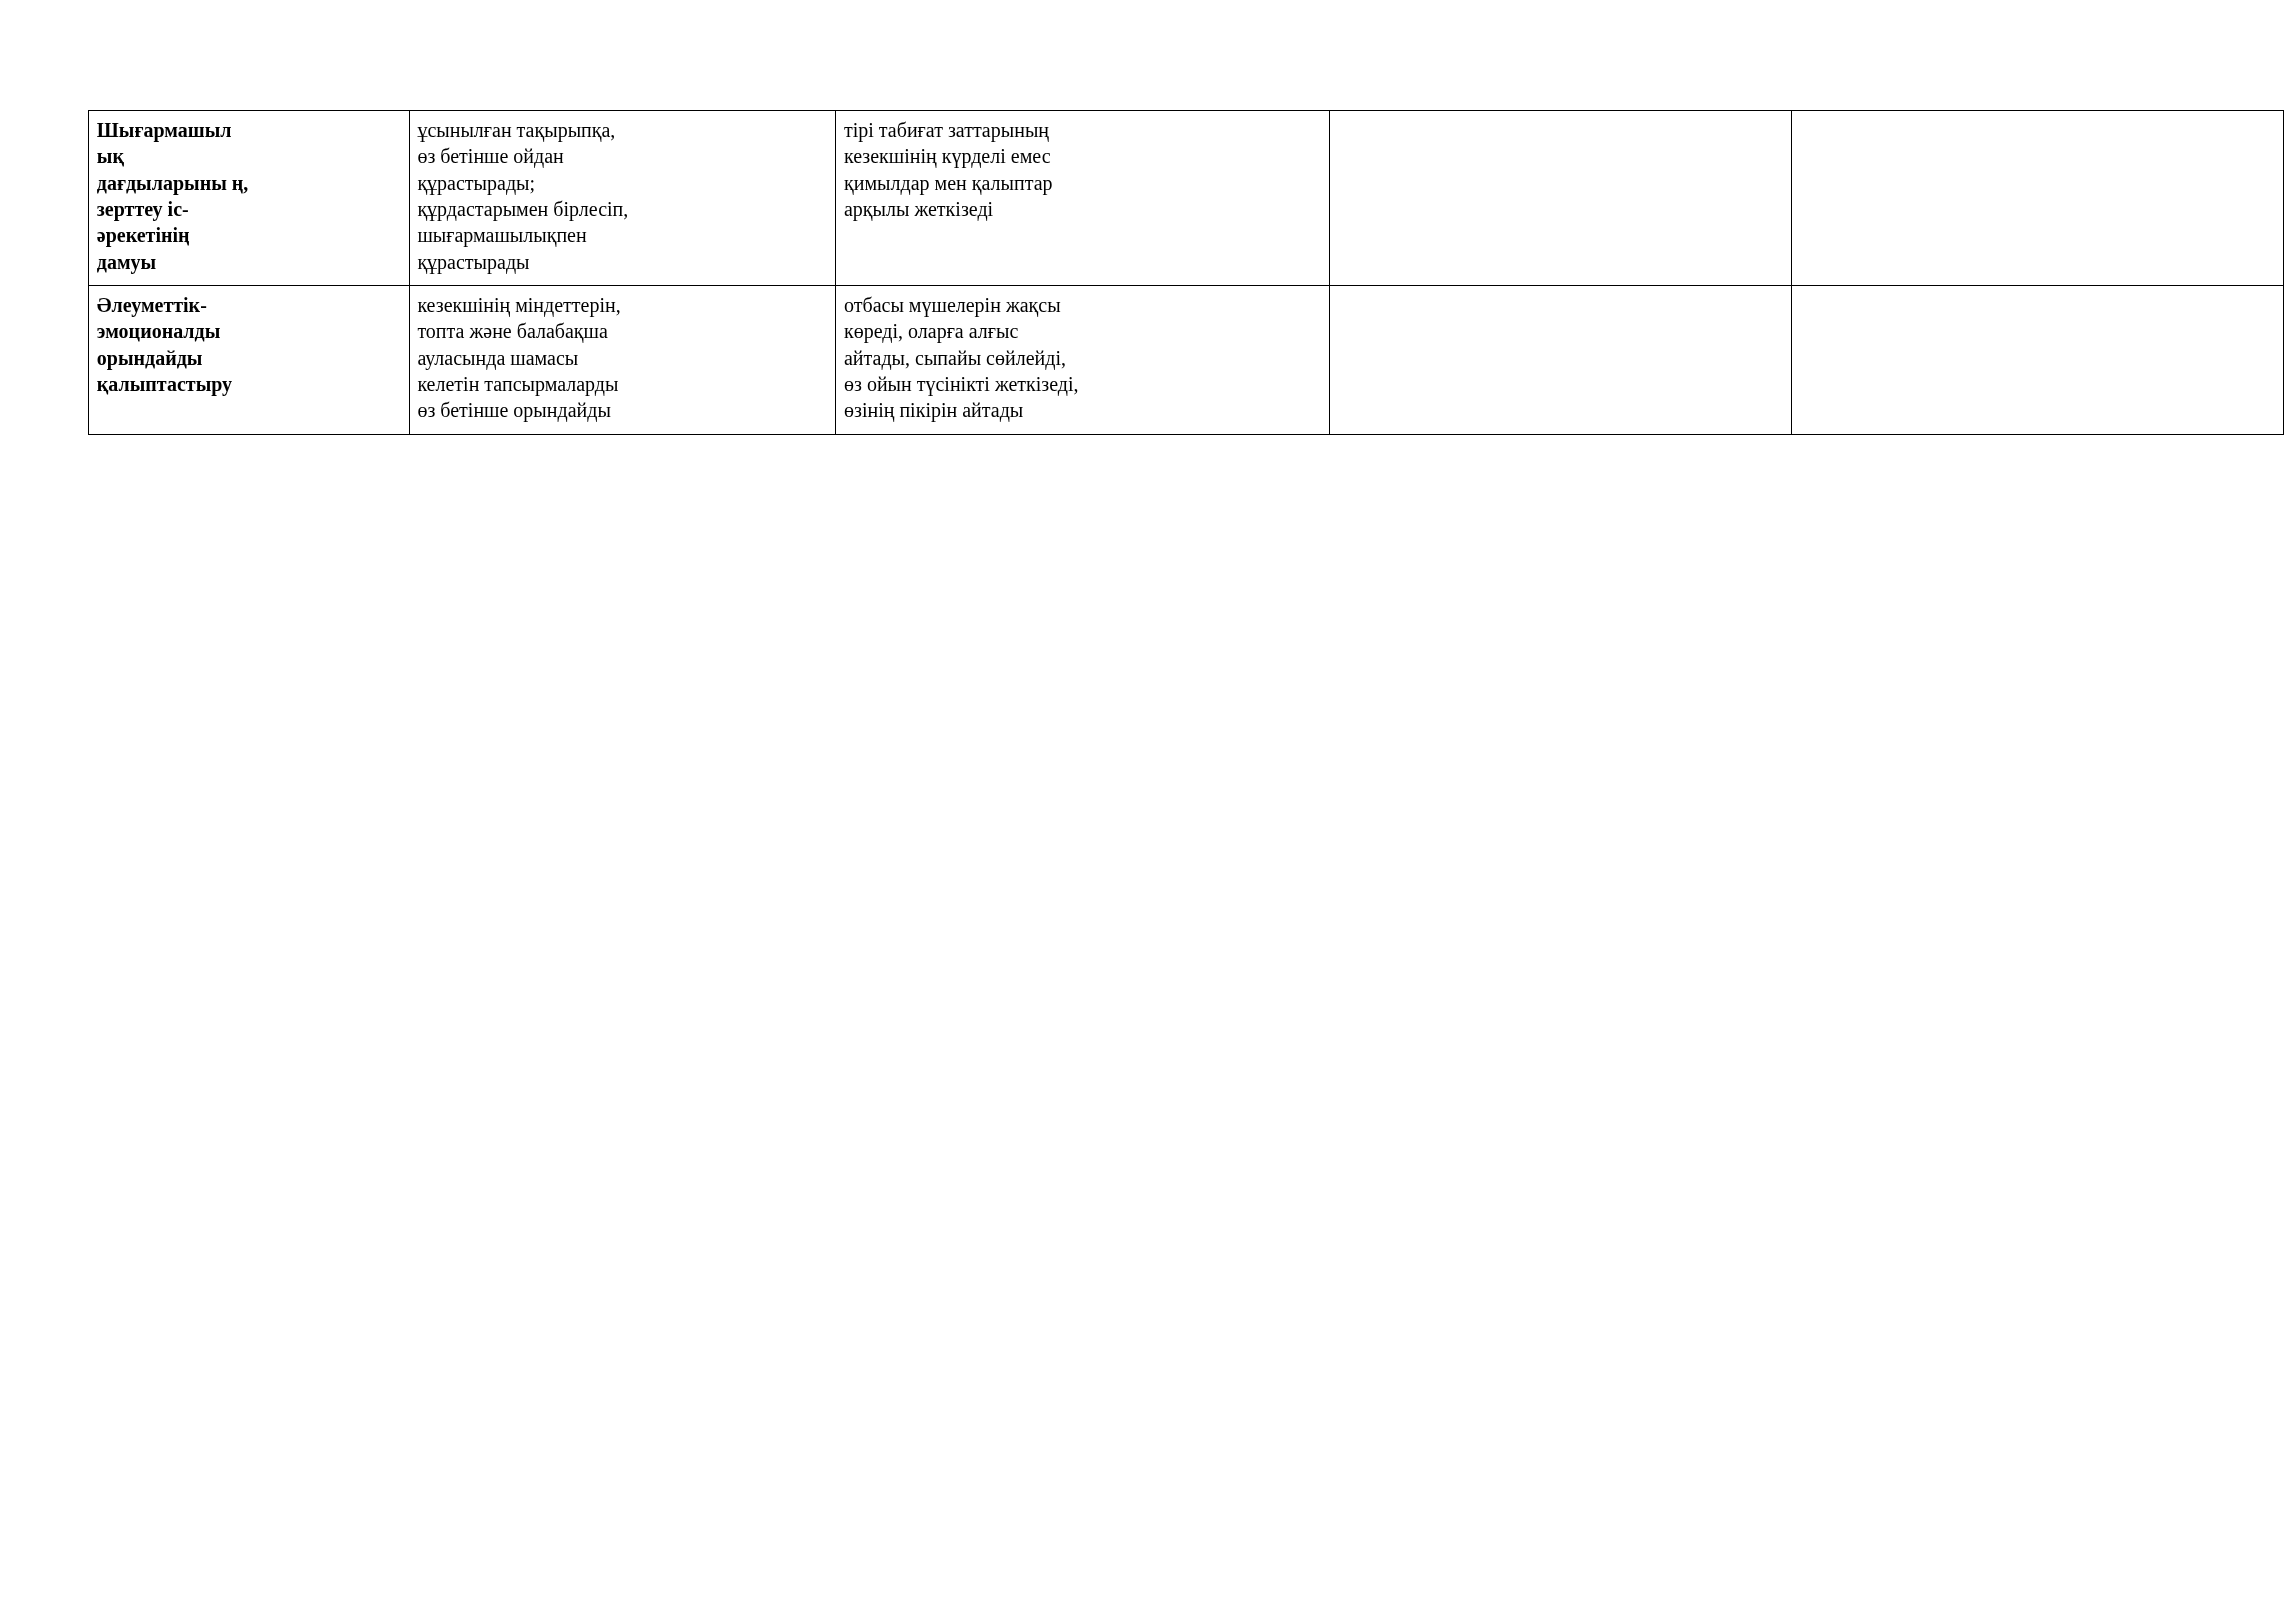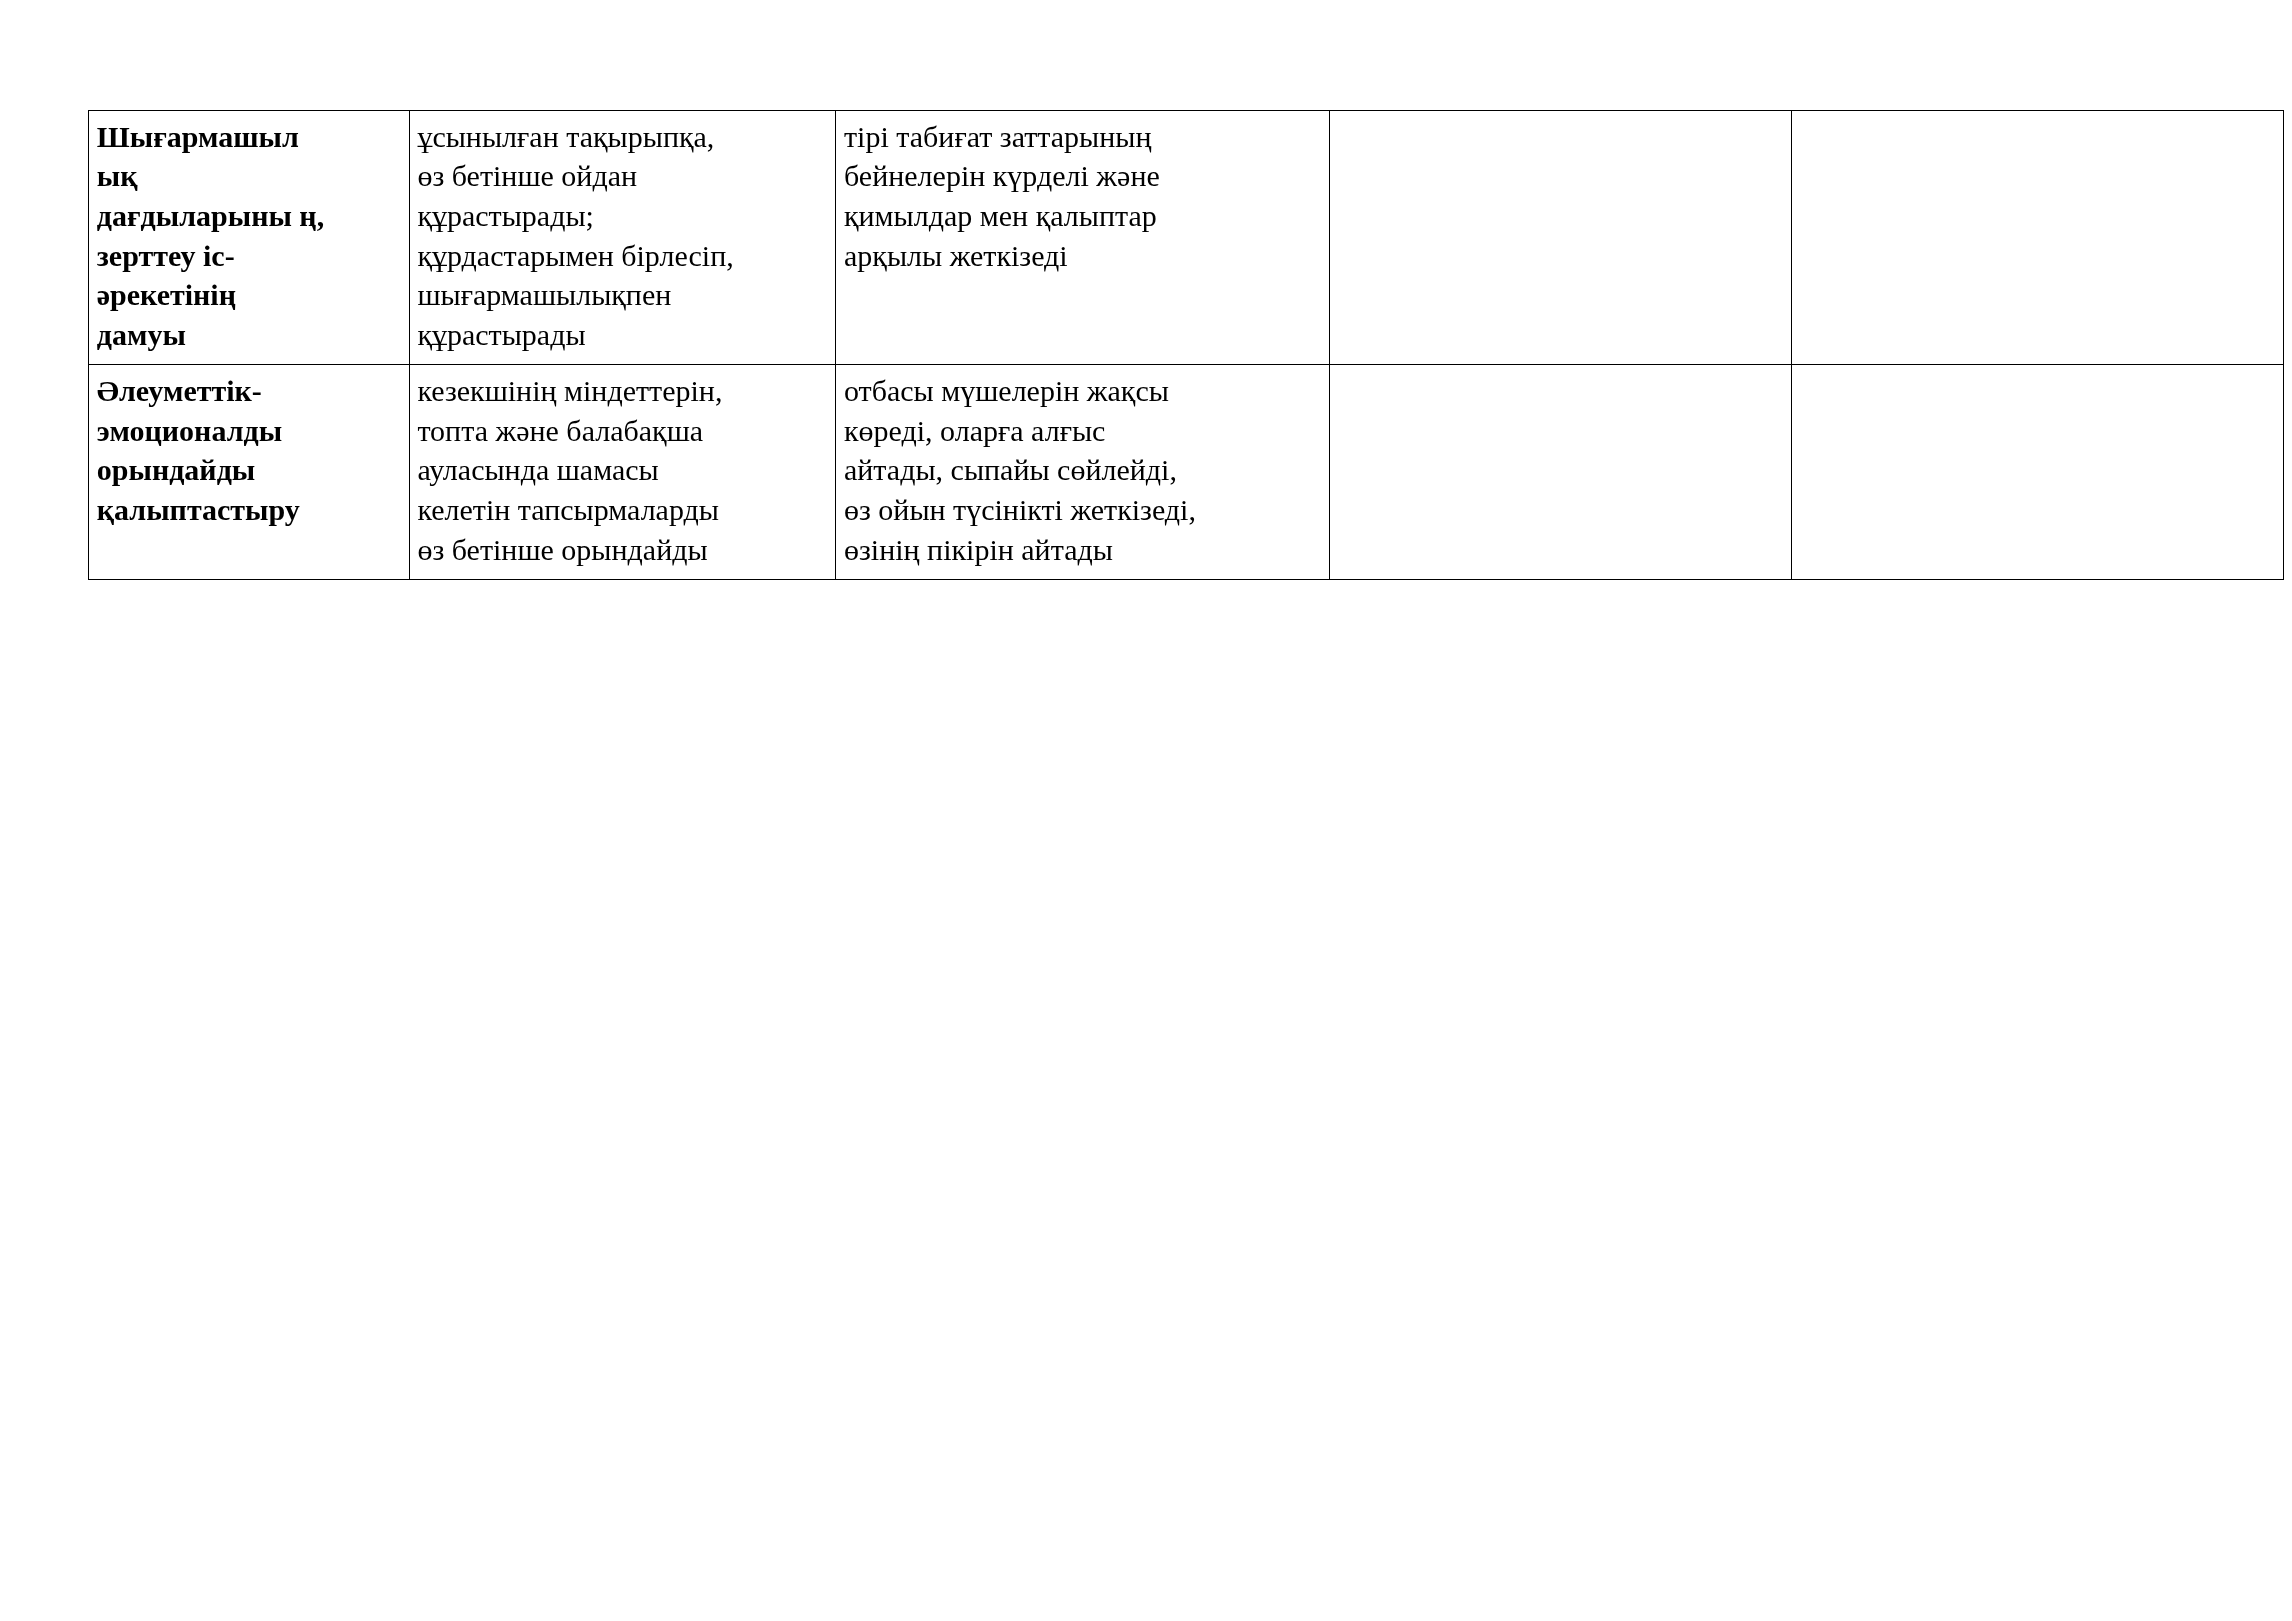--- a/index.html
+++ b/index.html
@@ -29,21 +29,21 @@
   }
   table.doc-table {
     border-collapse: collapse;
     table-layout: fixed;
     width: 2112px;
   }
   table.doc-table td {
     border: 1.5px solid #000000;
     vertical-align: top;
     padding: 5.9px 7.8px 9.8px 7.8px;
-    font-size: 30px;
+    font-size: 20px;
     line-height: 1.32;
     font-family: "Liberation Serif", serif;
   }
   td.col-a { width: 304px; font-weight: bold; }
   td.col-b { width: 410px; margin-top: 48px; }
   td.col-c { width: 477px; }
   td.col-d { width: 446px; }
   td.col-e { width: 475px; }
   .cell-text {
     display: block;
@@ -72,21 +72,21 @@
           <td class="col-b">
             <span class="cell-text">ұсынылған тақырыпқа,
 өз бетінше ойдан
 құрастырады;
 құрдастарымен бірлесіп,
 шығармашылықпен
 құрастырады</span>
           </td>
           <td class="col-c">
             <span class="cell-text">тірі табиғат заттарының
-бейнелерін күрделі және
+кезекшінің күрделі емес
 қимылдар мен қалыптар
 арқылы жеткізеді</span>
           </td>
           <td class="col-d">
             <span class="cell-text empty-cell"></span>
           </td>
           <td class="col-e">
             <span class="cell-text empty-cell"></span>
           </td>
         </tr>

